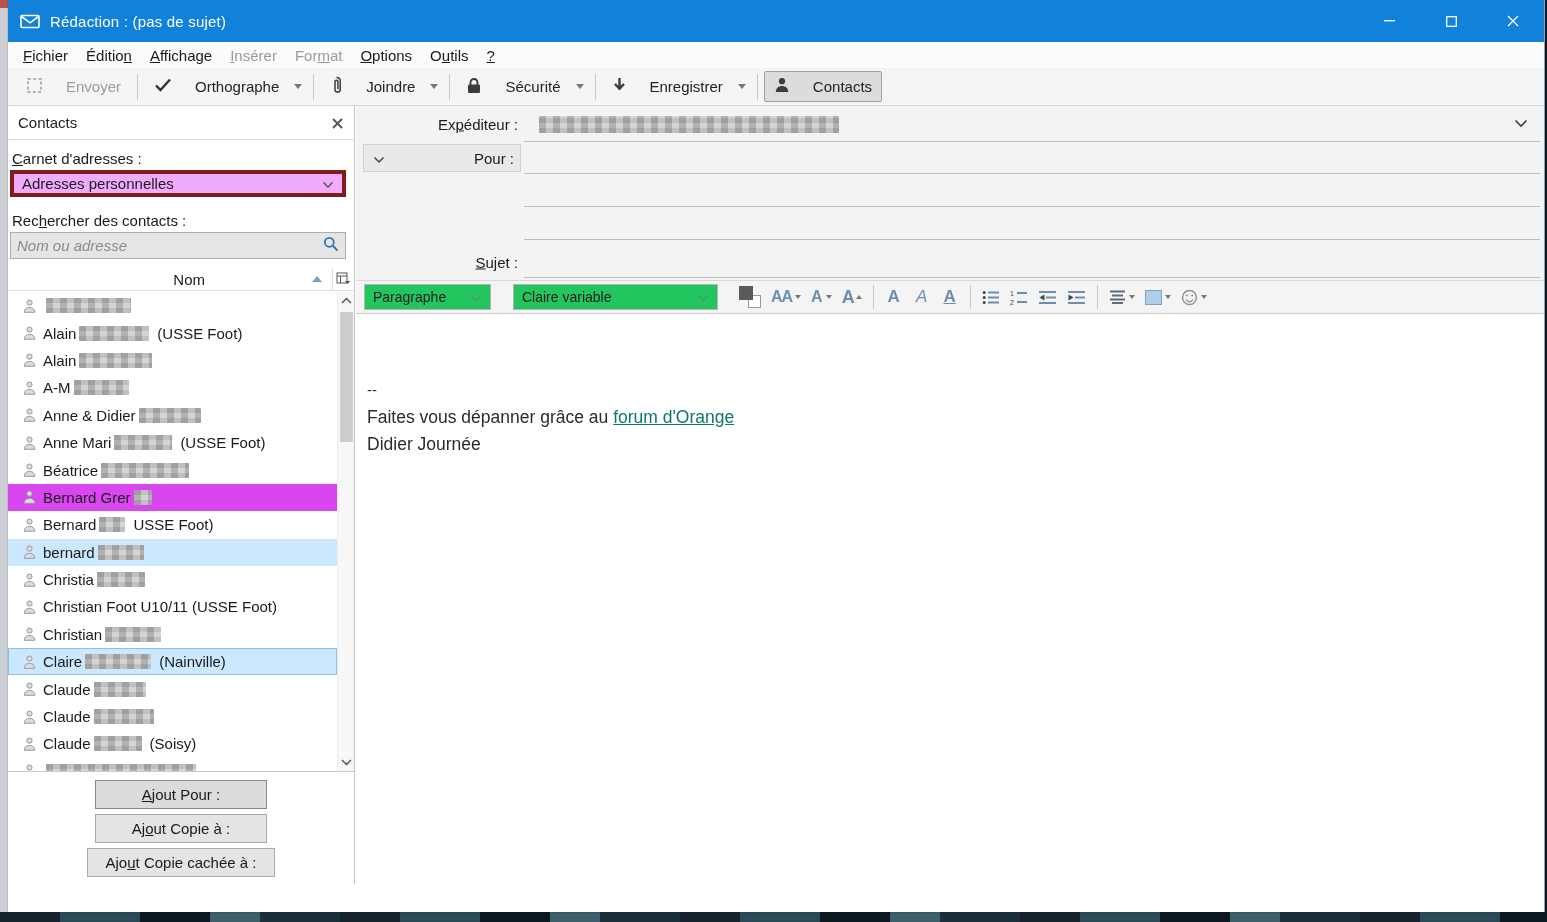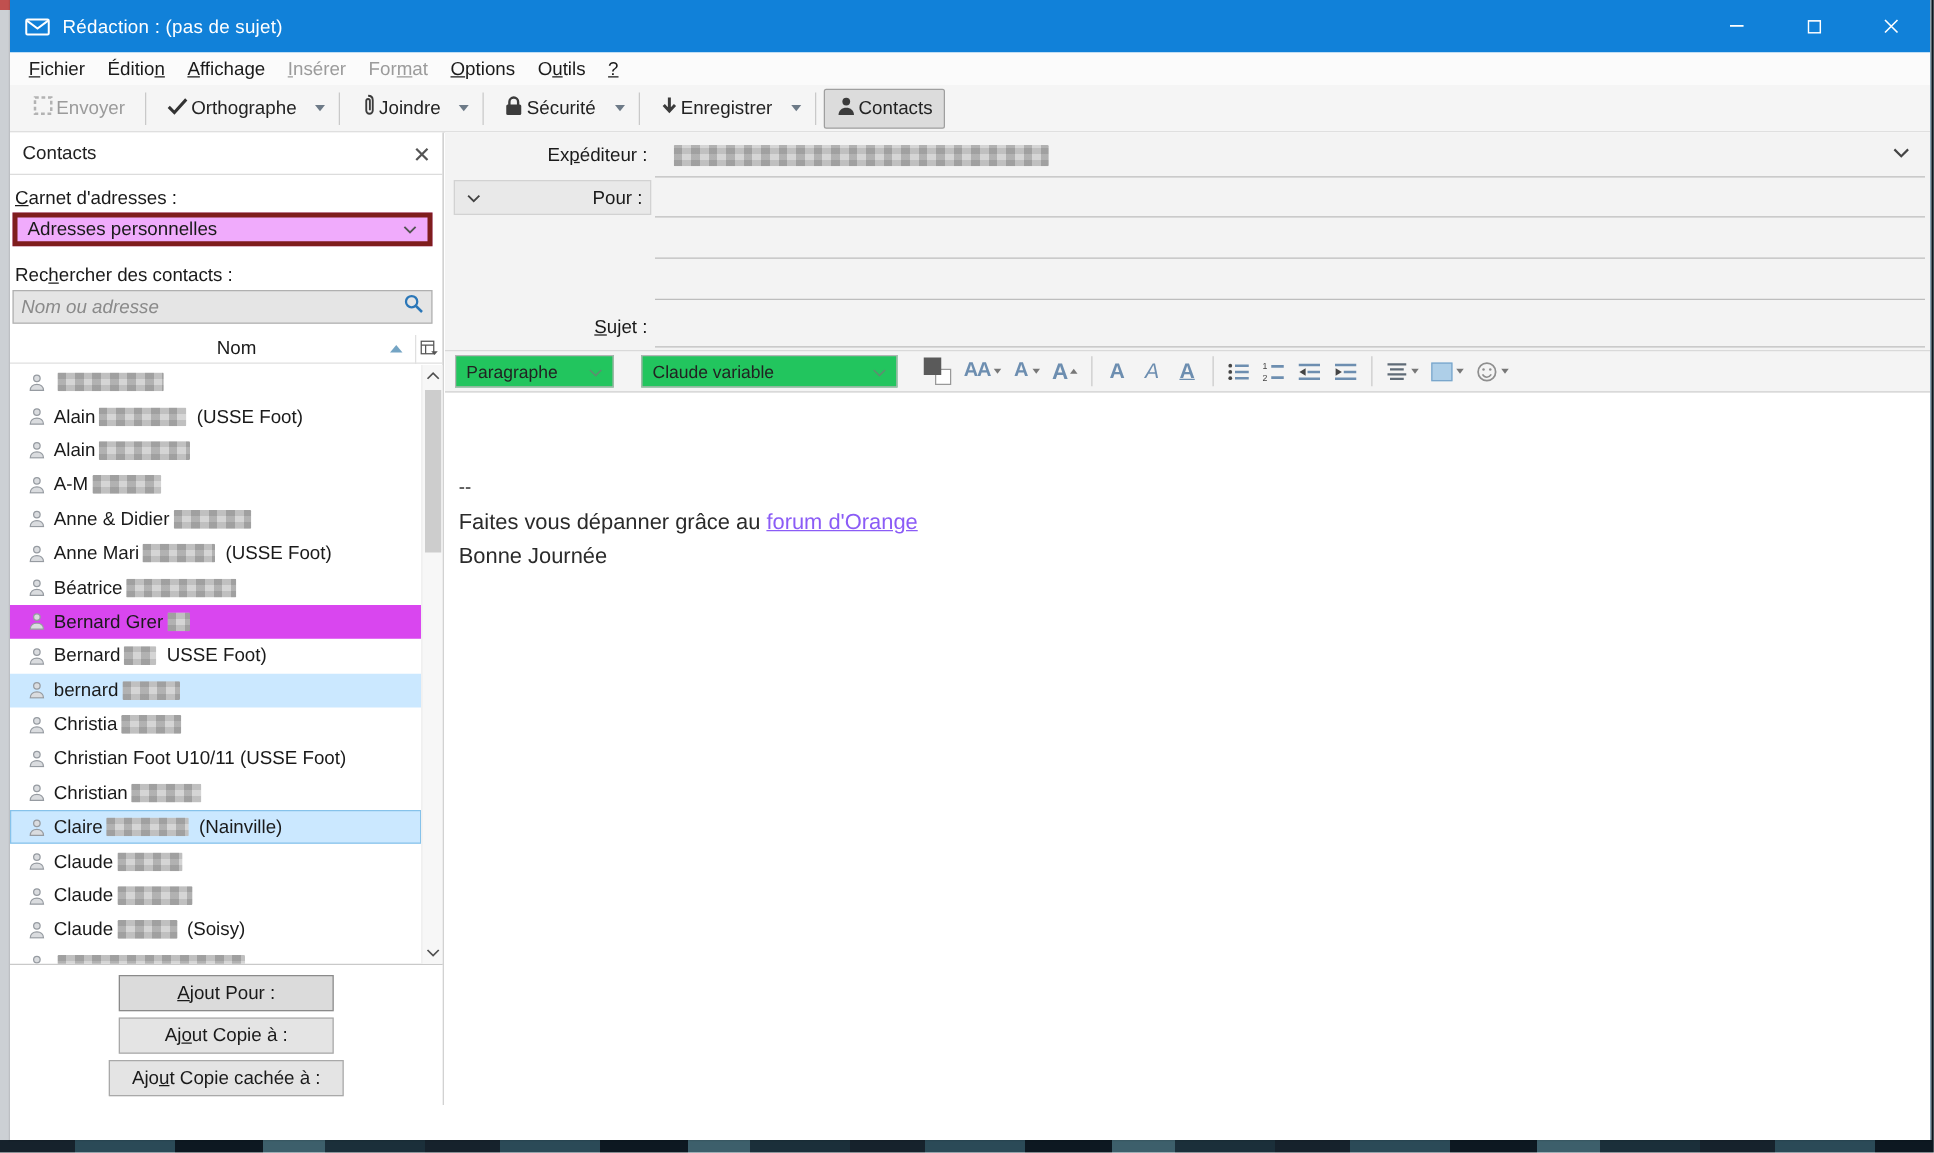--- a/index.html
+++ b/index.html
@@ -26,21 +26,21 @@
   
   .menubar { position:absolute; left:0; top:42px; width:100%; height:26px; background:#fbfbfb;
              display:flex; align-items:center; padding-left:6px; font-size:15px; color:#1a1a1a; }
   .menu-item { padding:2px 9px; }
   .menu-item.disabled { color:#9b9b9b; }
   .mn { text-decoration:underline; }
 
   
   .toolbar { position:absolute; left:0; top:68px; width:100%; height:38px; background:#f5f5f5;
              border-bottom:1px solid #d8d8d8; display:flex; align-items:center; padding-left:8px; font-size:15px; color:#222; }
-  .tb-btn { display:flex; align-items:center; gap:2px; padding:5px 9px; border:1px solid transparent; border-radius:2px; }
+  .tb-btn { display:flex; align-items:center; gap:23px; padding:5px 9px; border:1px solid transparent; border-radius:2px; }
   .tb-btn.disabled { color:#9b9b9b; }
   .tb-btn.pressed { background:#dcdcdc; border-color:#9f9f9f; }
   .tb-drop { width:18px; height:26px; display:flex; align-items:center; justify-content:center; }
   .tri-down { width:0; height:0; border-left:4px solid transparent; border-right:4px solid transparent; border-top:5px solid #6d7a87; }
   .tb-sep { width:1px; height:26px; background:#c9c9c9; margin:0 6px; }
 
   
   .content { position:absolute; left:0; top:106px; width:100%; bottom:28px; }
   .sidebar { position:absolute; left:0; top:0; width:347px; height:100%; background:#fff; border-right:1px solid #c3c3c3; }
   .mainpane { position:absolute; left:348px; top:0; right:0; height:100%; background:#fff; }
@@ -523,21 +523,21 @@
 
       <div class="fmt-bar">
         <div class="fmt-select" style="width:127px">
           <span>Paragraphe</span>
           <span class="chev"><svg width="11" height="7" viewBox="0 0 11 7">
                 <path d="M1 1l4.5 4.5L10 1" fill="none" stroke="#777" stroke-width="1.4"></path>
               </svg></span>
         </div>
         <div style="width:14px"></div>
         <div class="fmt-select" style="width:205px">
-          <span>Claude variable</span>
+          <span>Claire variable</span>
           <span class="chev"><svg width="11" height="7" viewBox="0 0 11 7">
                 <path d="M1 1l4.5 4.5L10 1" fill="none" stroke="#777" stroke-width="1.4"></path>
               </svg></span>
         </div>
         <div style="width:10px"></div>
         <div class="fmt-btn">
           <span class="swatch-stack">
               <span class="swatch-back"></span>
               <span class="swatch-front"></span>
             </span>
@@ -609,19 +609,19 @@
               <circle cx="5.8" cy="6.5" r="1" fill="#8f8f8f"></circle>
               <circle cx="11.2" cy="6.5" r="1" fill="#8f8f8f"></circle>
               <path d="M5 10.5c1 1.6 2.3 2.3 3.5 2.3s2.5-.7 3.5-2.3" fill="none" stroke="#8f8f8f" stroke-width="1.3"></path>
             </svg>
           <span class="mini-tri"></span>
         </div>
       </div>
 
       <div class="compose-body">
         <div class="sig-dashes">--</div>
-        <div class="body-line1"><span>Faites vous dépanner grâce au </span><a class="body-link" href="#" id="body-link" style="color: #8b5cf6; text-align: center;">forum d'Orange</a></div>
-        <div class="body-line2">Bonne Journée</div>
+        <div class="body-line1"><span>Faites vous dépanner grâce au </span><a class="body-link" href="#" id="body-link" style="color: #0f766e; text-align: center;">forum d'Orange</a></div>
+        <div class="body-line2">Didier Journée</div>
       </div>
     </section>
   </div>
 
 </div>
 
 </body></html>

